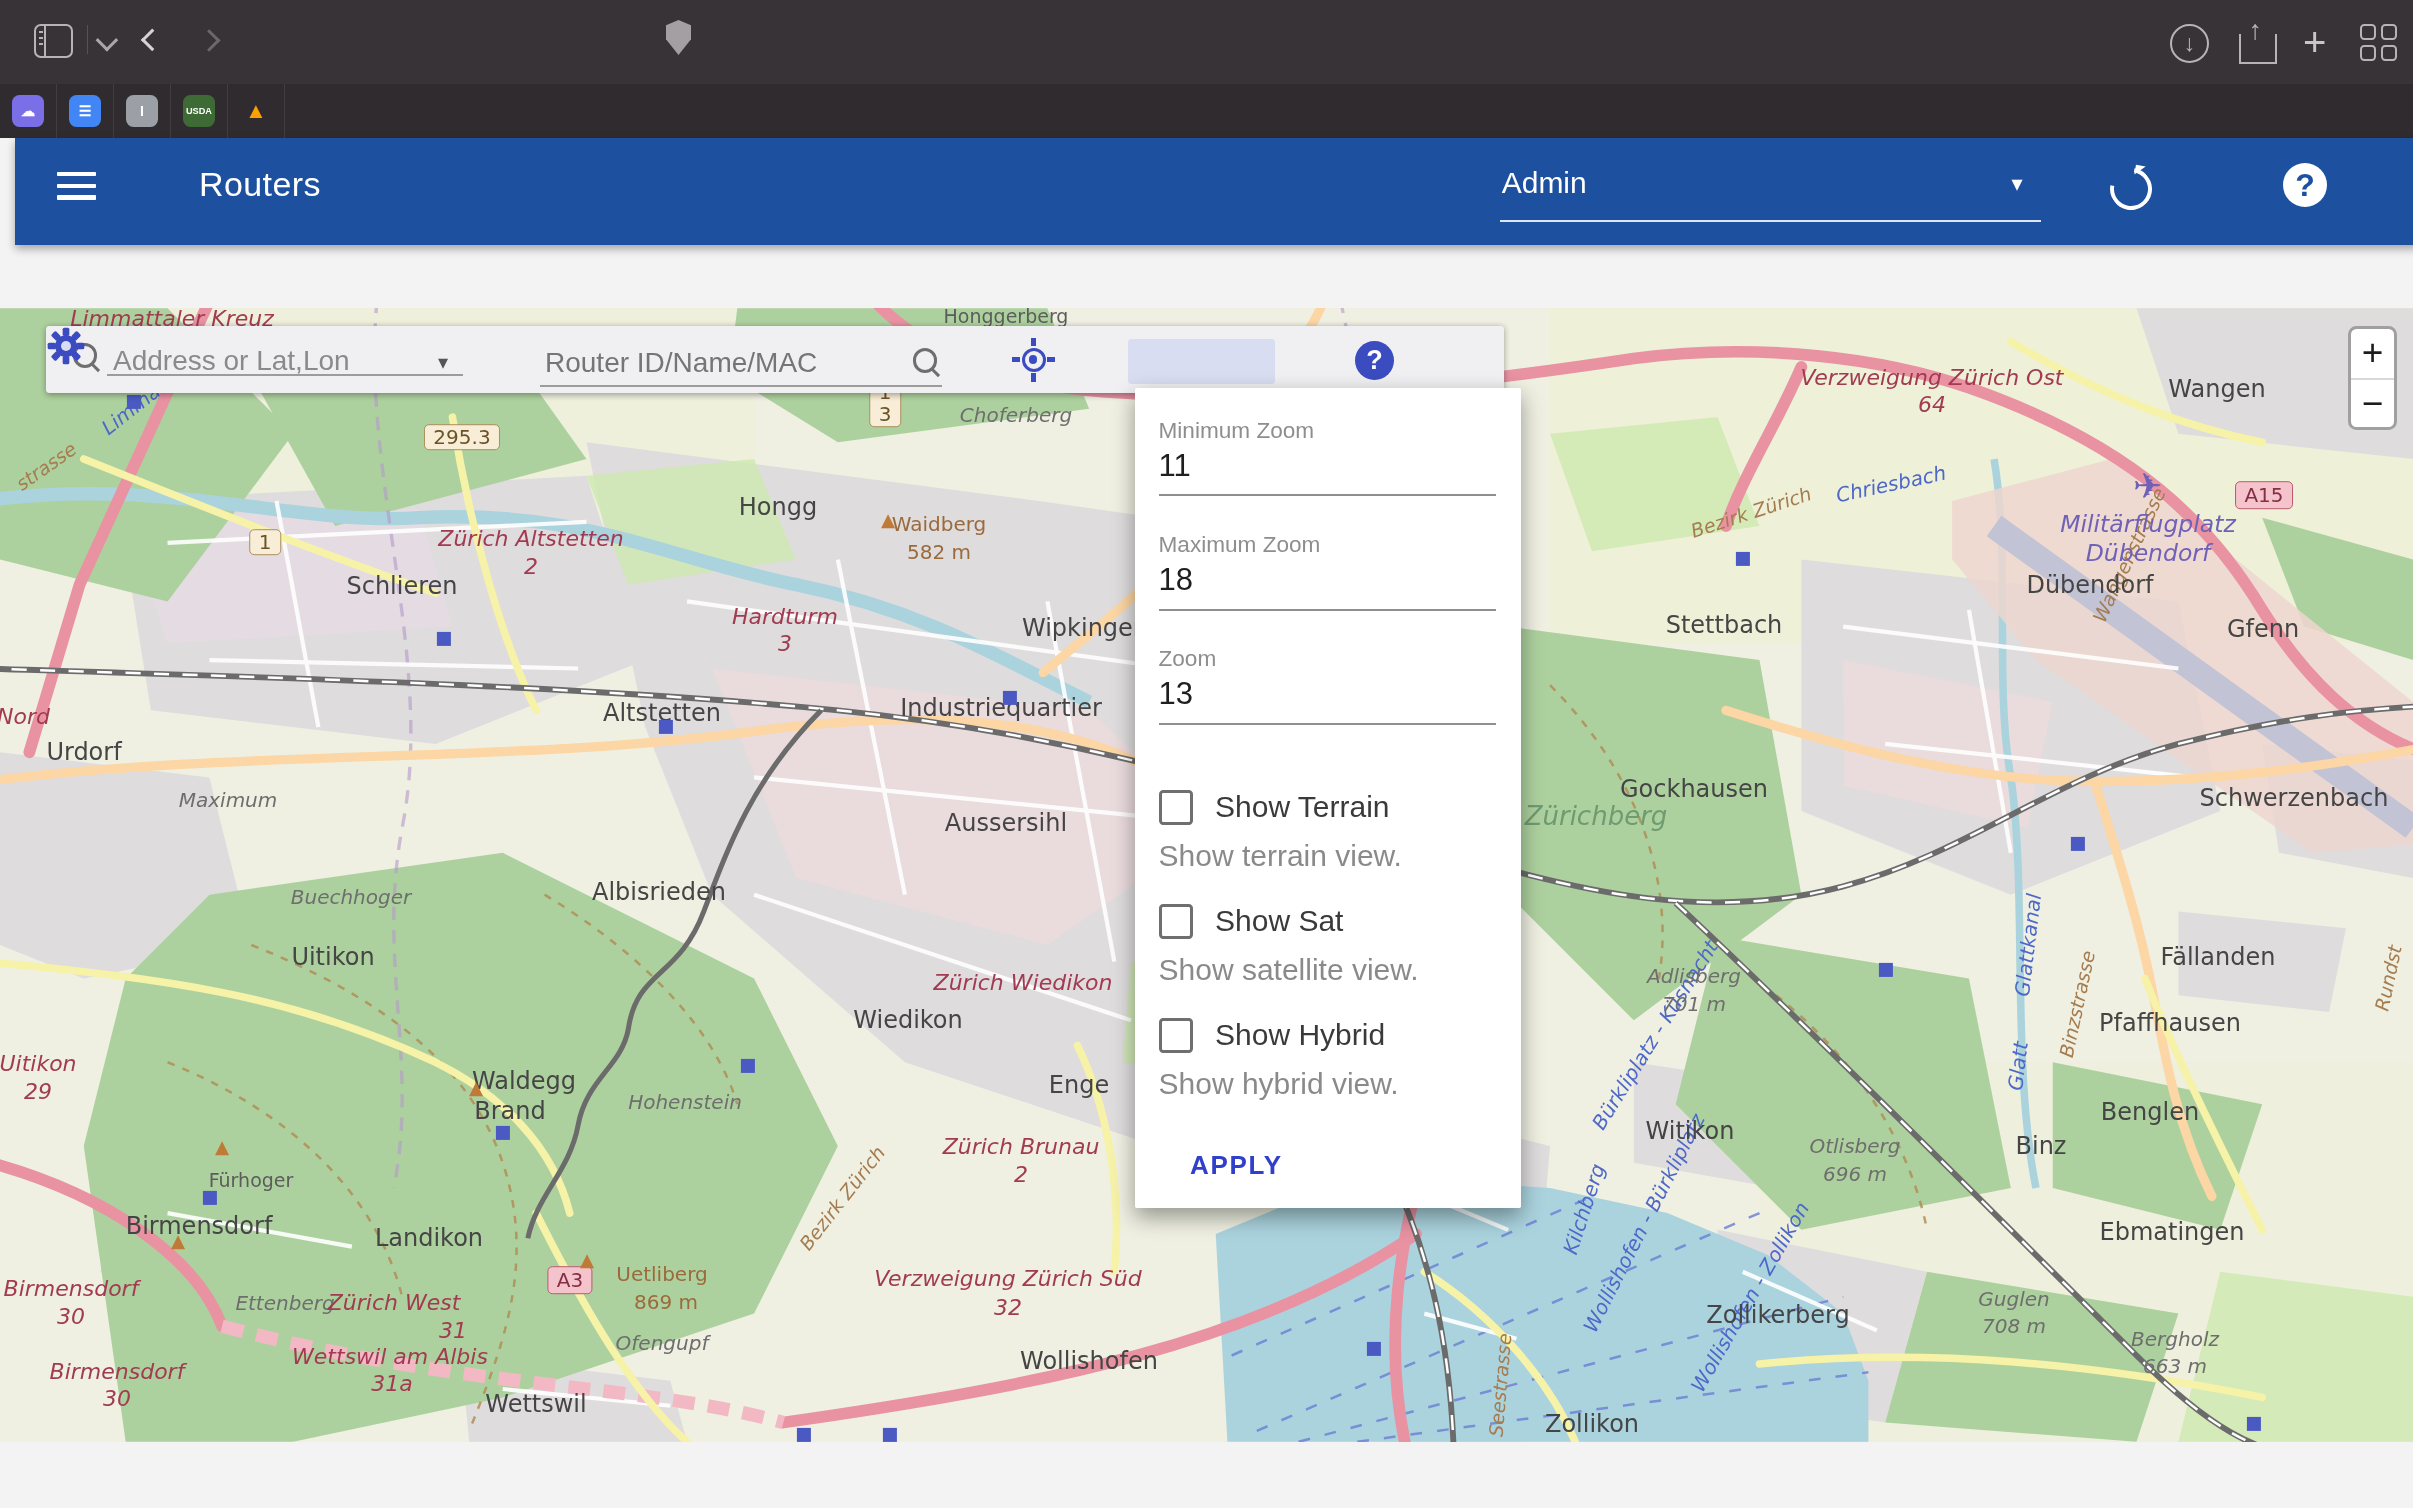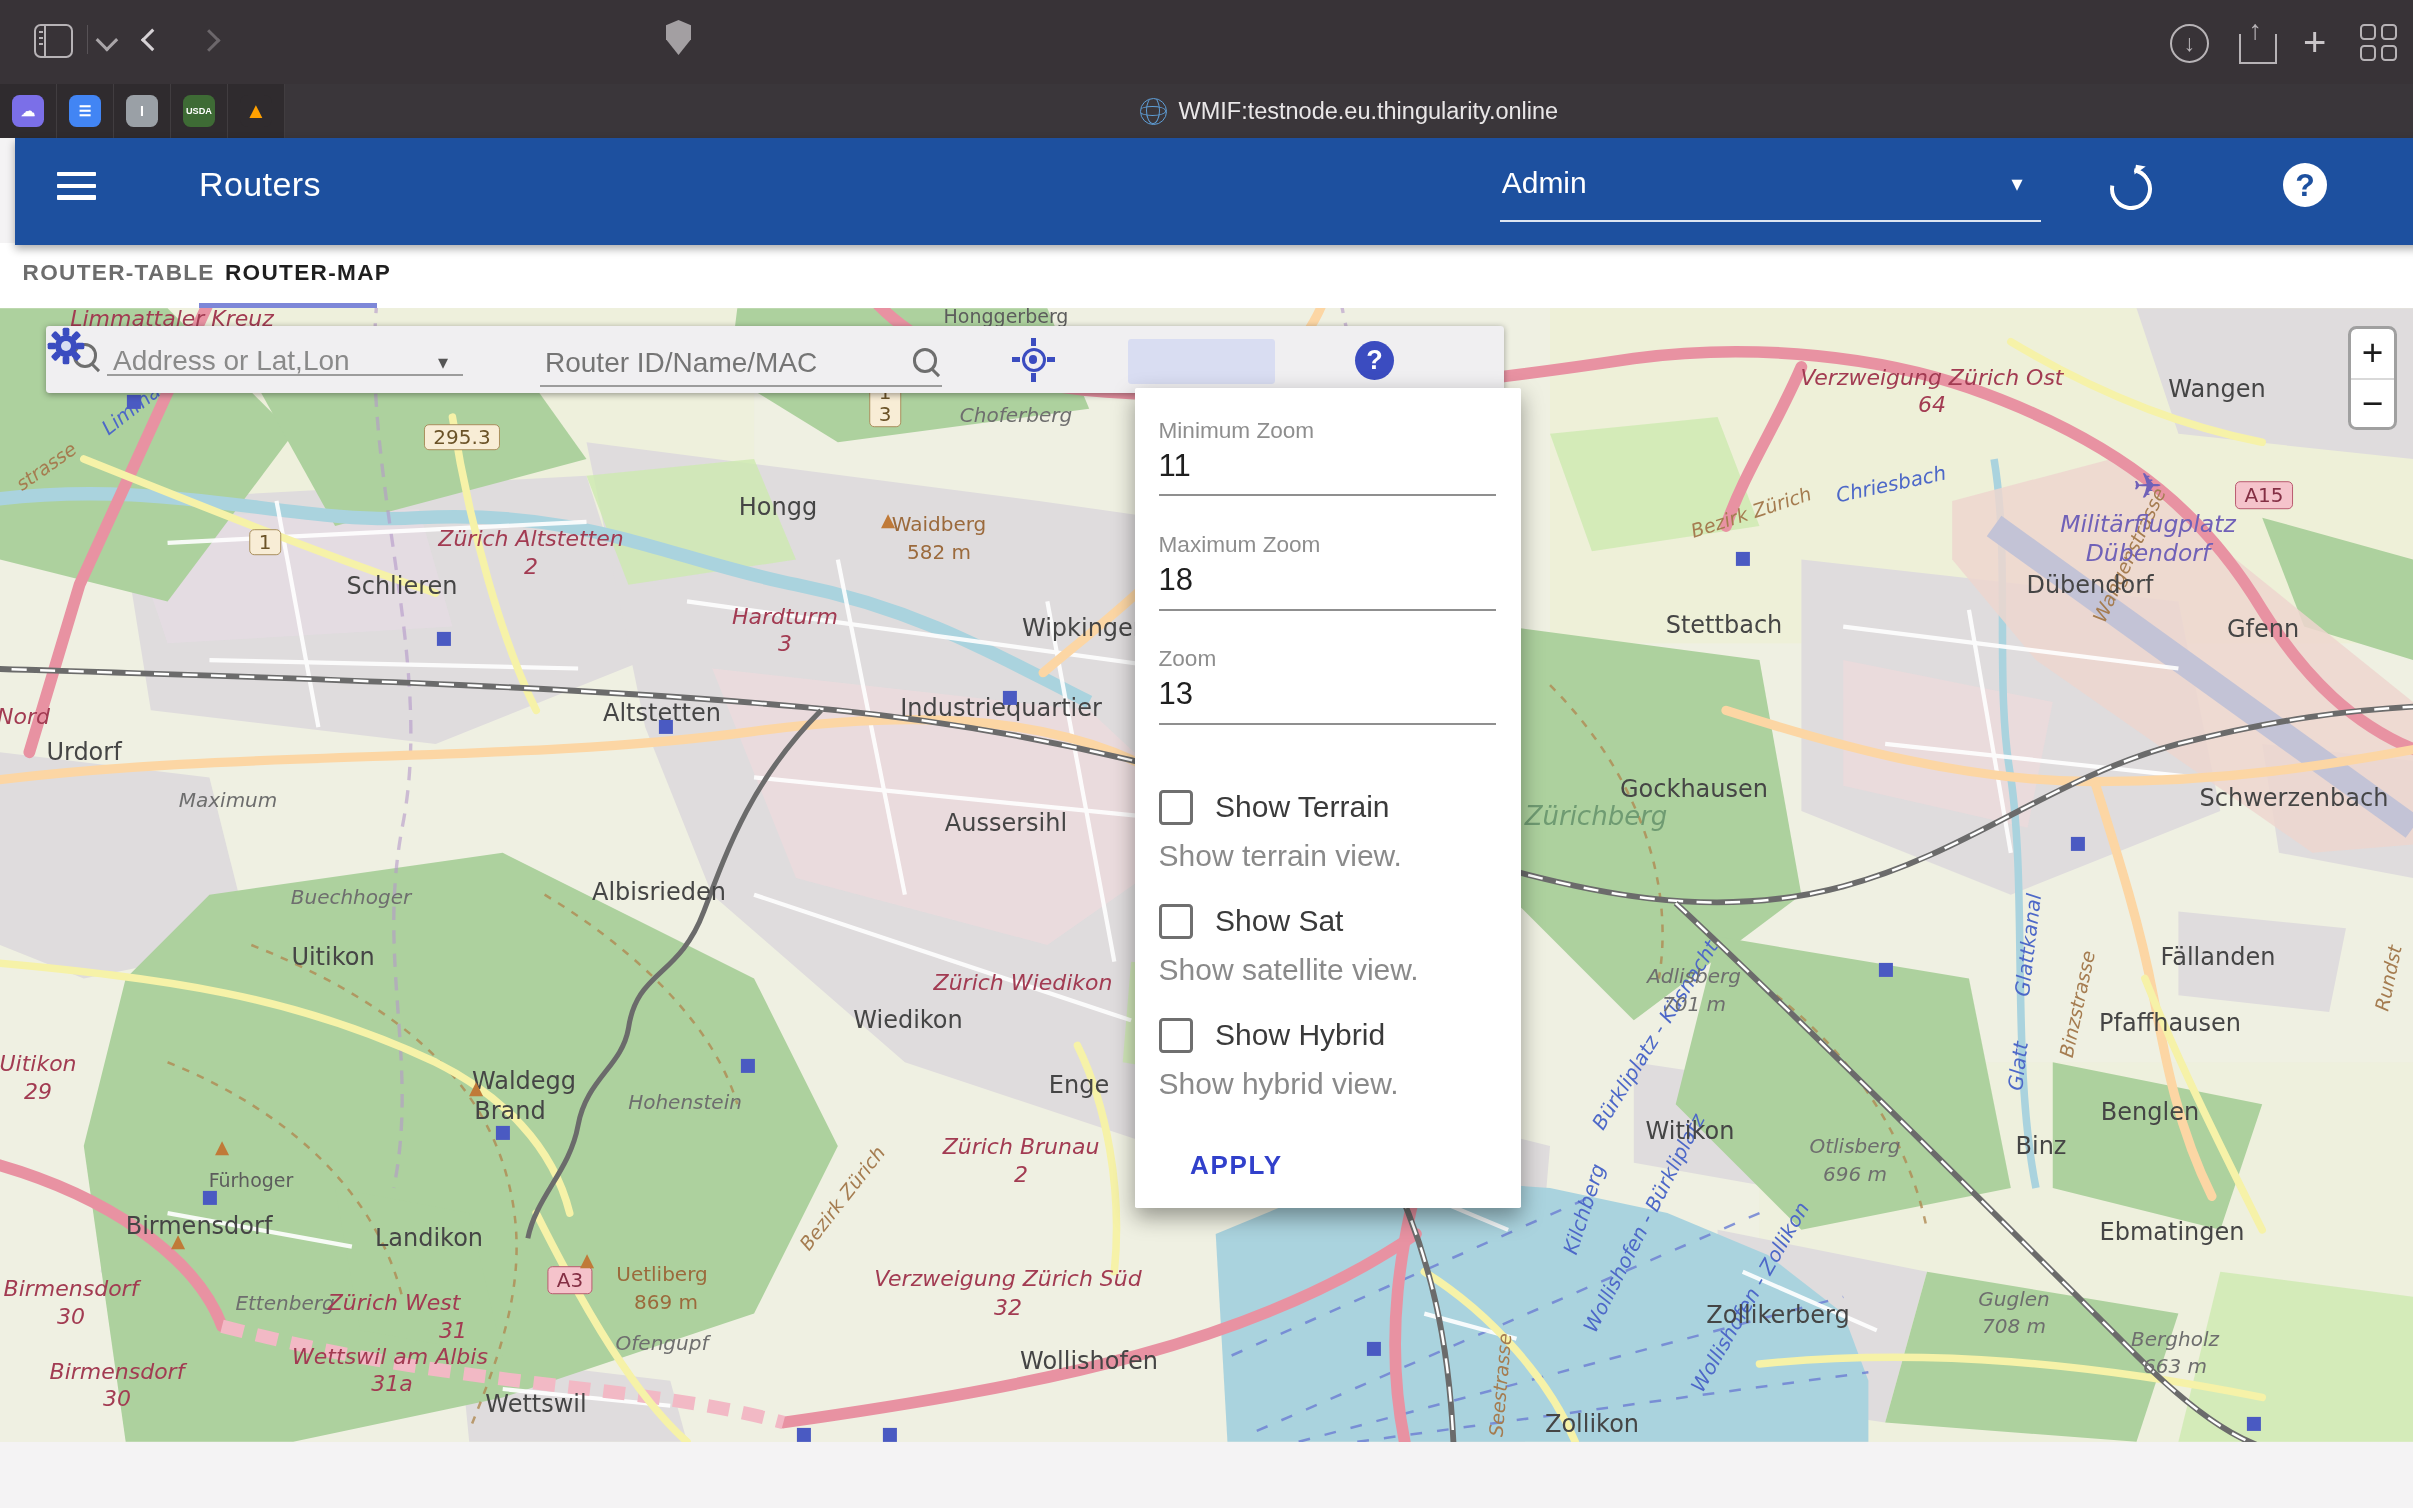--- a/index.html
+++ b/index.html
@@ -169,47 +169,38 @@
       </div>
     <div class="fav" style="left:114px">
         <span class="sq" style="background:#9aa0a6">I</span>
       </div>
     <div class="fav" style="left:171px">
         <span class="sq" style="background:#3e6b35;font-size:9.2px">USDA</span>
       </div>
     <div class="fav" style="left:228px">
         <span class="sq" style="background:#2f2b2e;color:#ffa000;font-size:22px">▲</span>
       </div>
-    <div class="activetab">
-      <span class="globe"></span>
-      <span class="tabtitle">WMIF:testnode.eu.thingularity.online</span>
-    </div>
   </div>
 
   <div class="appbar">
     <div class="burger">
         <i></i>
         <i></i>
         <i></i>
       </div>
     <div class="apptitle">Routers</div>
     <div class="adminsel">
       <span class="val">Admin</span>
       <span class="caret">▾</span>
       <span class="line"></span>
     </div>
     <div class="refresh"></div>
     <div class="helpdisc">?</div>
   </div>
 
-  <div class="tabrow">
-    <span class="rtab t1">ROUTER-TABLE</span>
-    <span class="rtab t2">ROUTER-MAP</span>
-    <span class="tabind"></span>
-  </div>
 
   <div class="maparea">
     <svg width="2413" height="1134" viewBox="0 0 2880 1353">
       <rect width="2880" height="1353" fill="#eff0e2"></rect>
 
       <rect x="1850" y="0" width="1030" height="400" fill="#edf0d2" opacity=".6"></rect>
       <rect x="0" y="0" width="900" height="300" fill="#edf0d6" opacity=".5"></rect>
       <rect x="2100" y="900" width="780" height="453" fill="#eef0d8" opacity=".5"></rect>
 
       <g fill="#dfdcdd">

